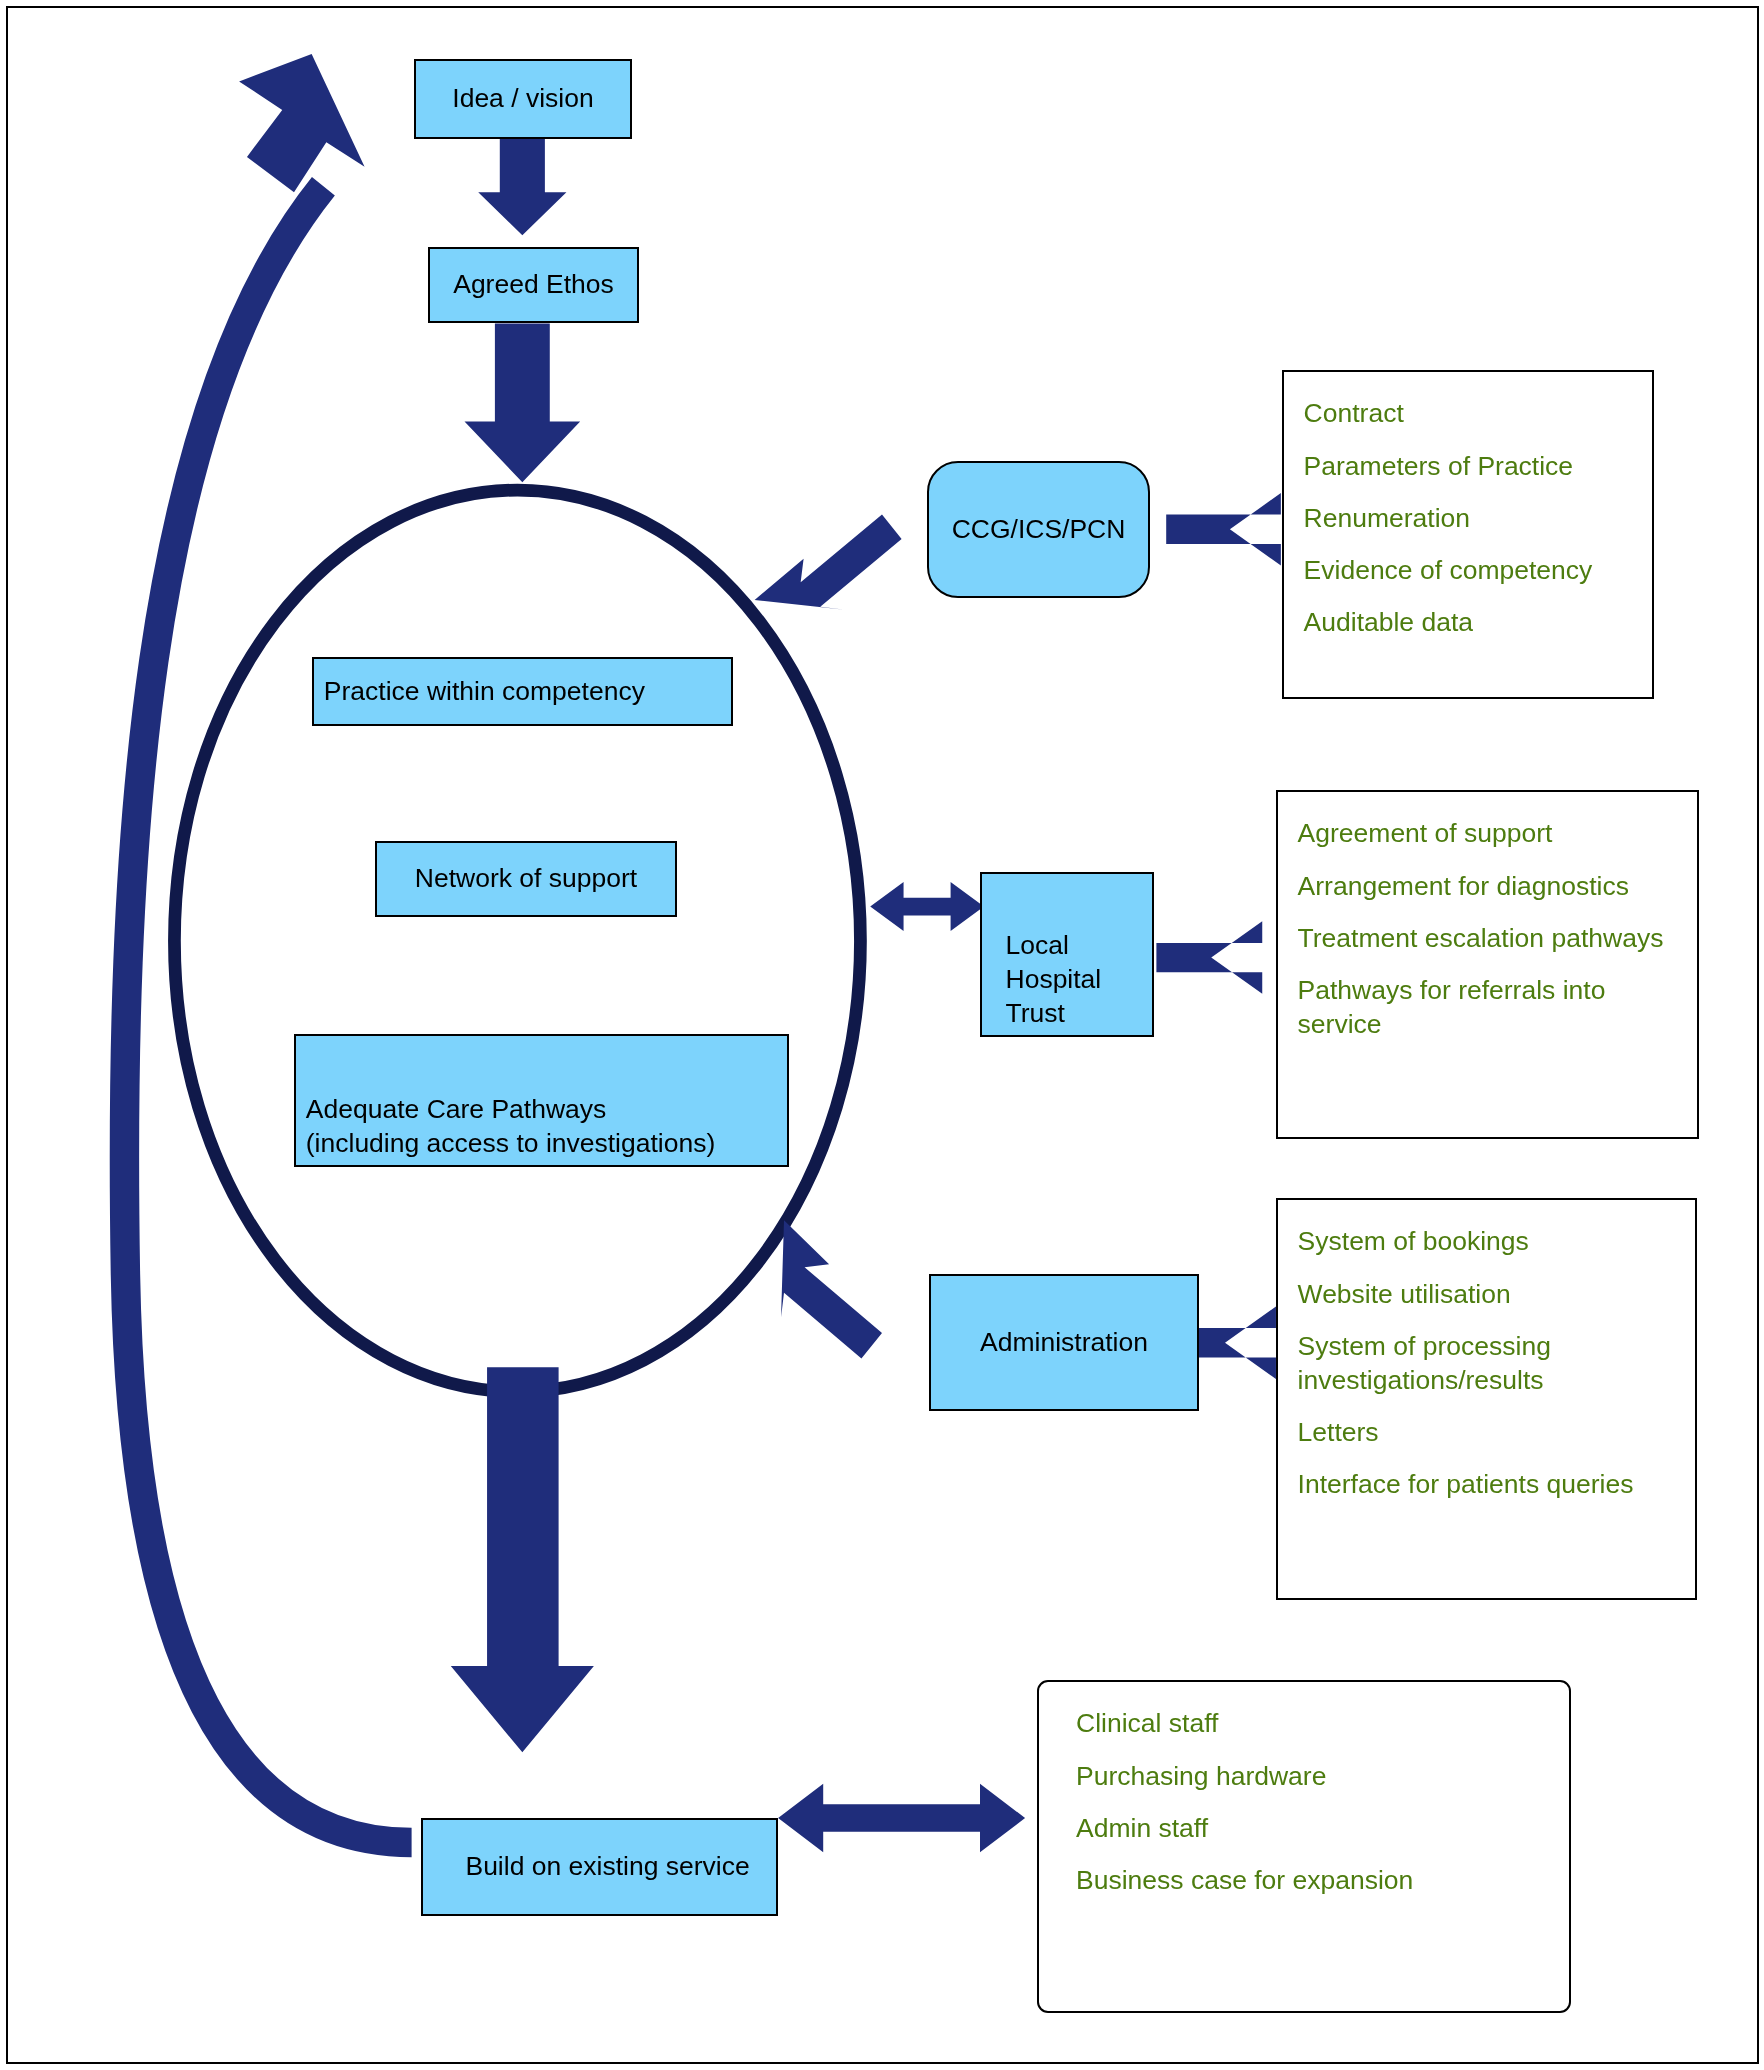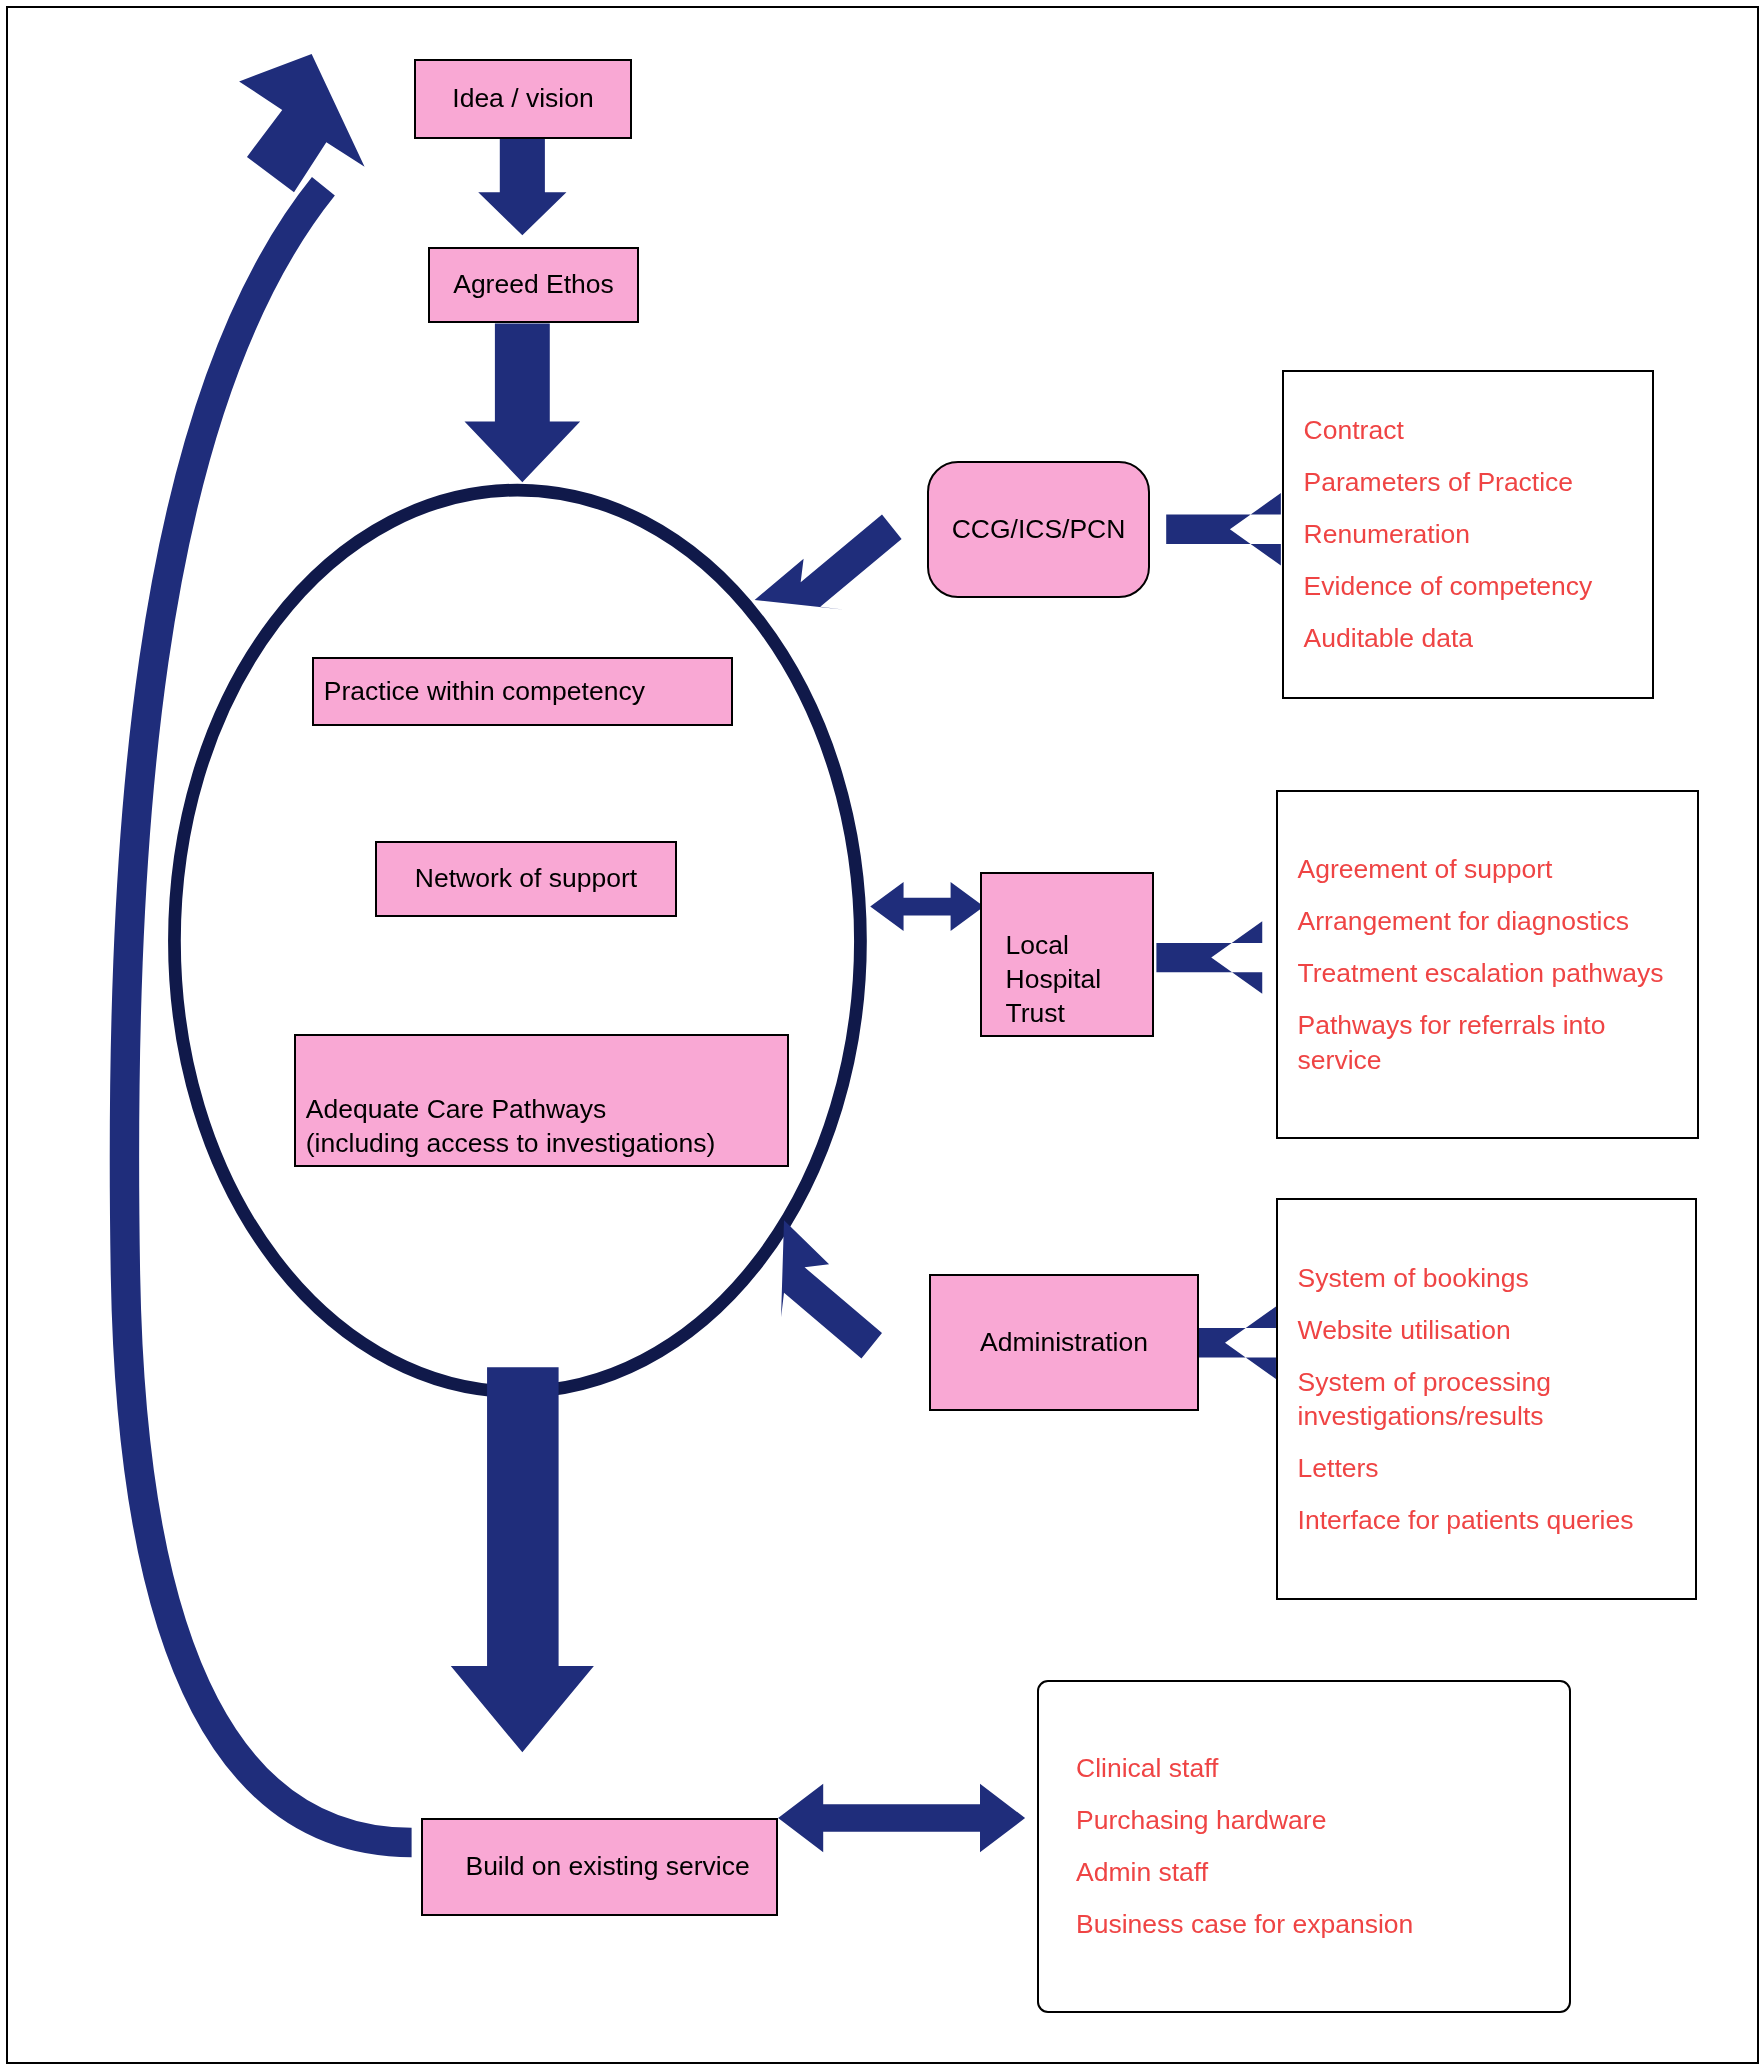--- a/index.html
+++ b/index.html
@@ -30,46 +30,46 @@
     position: absolute;
     left: 0;
     top: 0;
     width: 1764px;
     height: 2070px;
   }
   .node {
     position: absolute;
     box-sizing: border-box;
     border: 2px solid #000000;
-    background: #f9a8d4;
+    background: #7dd3fc;
     display: flex;
     align-items: center;
     justify-content: center;
     text-align: center;
     color: #000000;
     font-size: 26.5px;
     line-height: 1.28;
     padding: 3.9px 9.8px;
   }
   .node.left-align {
     justify-content: flex-start;
     text-align: left;
   }
   .listbox {
     position: absolute;
     box-sizing: border-box;
     border: 2px solid #000000;
     background: #ffffff;
-    color: #ef4444;
+    color: #4d7c0f;
     font-size: 26.5px;
     line-height: 1.30;
     padding: 15.7px 17.6px 15.7px 19.6px;
     display: flex;
     flex-direction: column;
-    justify-content: center;
+    justify-content: flex-start;
   }
   .listbox .li {
     margin: 8.8px 0;
   }
   .multiline {
     white-space: pre-line;
     align-items: flex-end;
   }
 </style>
 </head>

